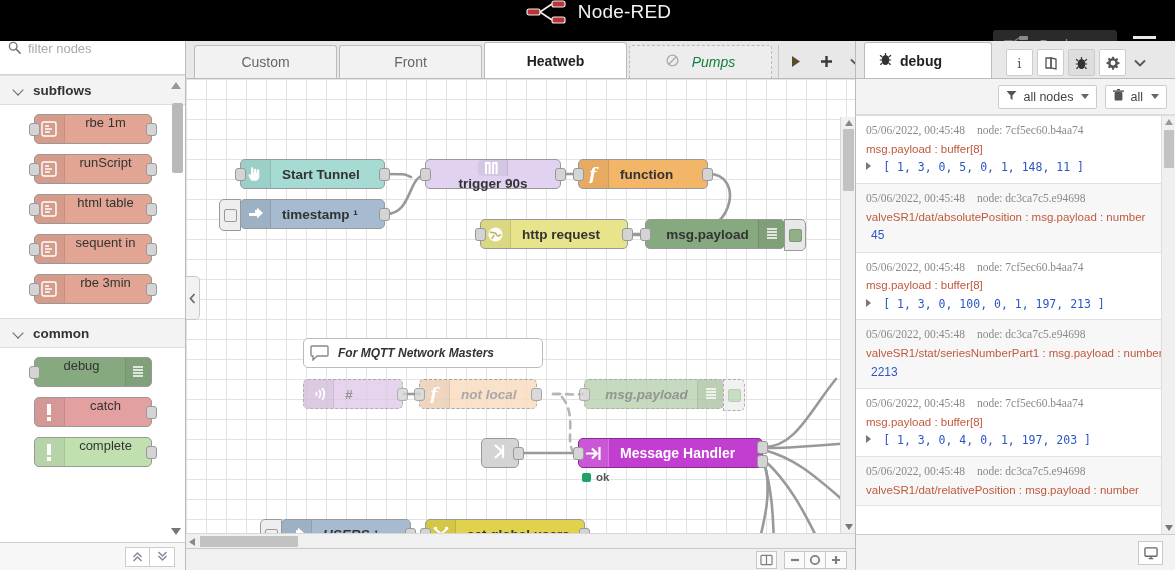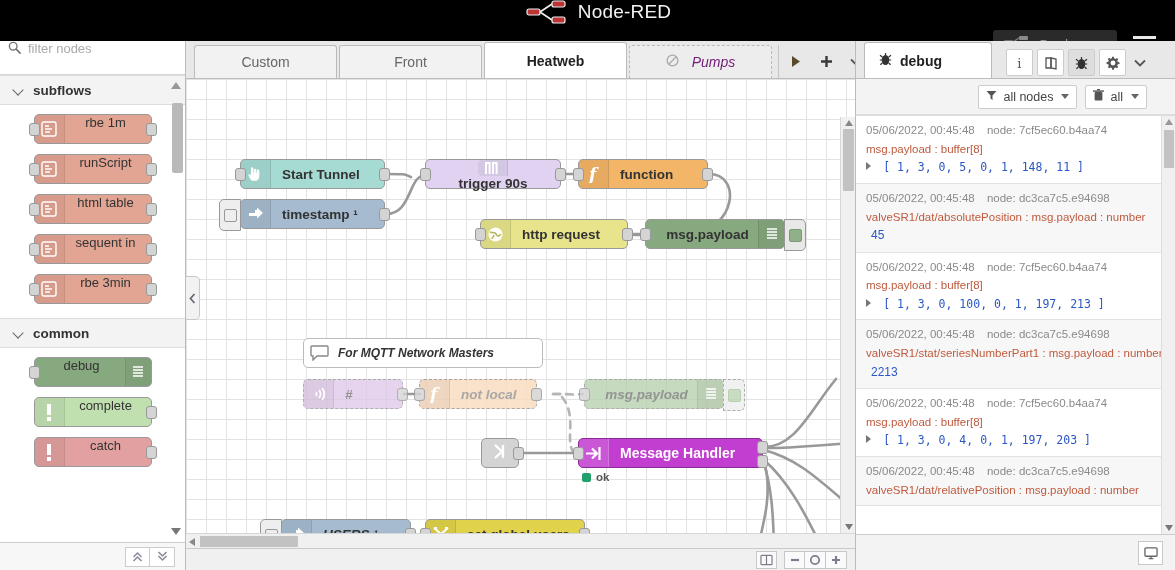--- a/index.html
+++ b/index.html
@@ -136,21 +136,21 @@
     background: #f2f2f2; border: 1px solid #bbb; border-bottom: none;
     border-radius: 3px 3px 0 0; margin-right: 2px; color: #666;
     font-size: 14px; cursor: pointer; white-space: nowrap;
   }
   .tab.active {
     background: #fff; color: #222; font-weight: bold; height: 36px;
     border-color: #bbb; position: relative; z-index: 3;
   }
   .tab.disabled {
     background: #ededed; border: 1px dashed #bbb; border-bottom: none;
-    color: #701a75; font-style: italic; gap: 13px;
+    color: #15803d; font-style: italic; gap: 13px;
   }
   #tab-actions {
     display: flex; align-items: center; gap: 0; height: 33px;
     margin-left: 4px; border-left: 1px solid #c5c5c5; padding-left: 2px;
   }
   .tab-act {
     width: 30px; height: 33px; display: flex; align-items: center;
     justify-content: center; cursor: pointer; color: #666;
   }
   #workspace {
@@ -288,41 +288,41 @@
     border-radius: 2px; cursor: pointer; color: #555;
   }
   .sb-ico-btn.active { background: #dedede; }
   #sb-caret {
     margin-left: 6px; margin-bottom: 2px; width: 16px; height: 27px;
     display: flex; align-items: center; justify-content: center; cursor: pointer;
   }
   #dbg-toolbar {
     height: 36px; background: #f3f3f3; border-bottom: 1px solid #ddd;
     display: flex; align-items: center; justify-content: flex-end;
-    gap: 8px; padding-right: 28px; flex: none;
+    gap: 8px; padding-right: 8px; flex: none;
   }
   .dbg-drop {
     height: 24px; border: 1px solid #ccc; background: #fff; border-radius: 2px;
     display: flex; align-items: center; gap: 6px; padding: 0 7px;
     font-size: 12.5px; color: #444; cursor: pointer;
   }
   .dbg-drop .dc {
     width: 0; height: 0; border-left: 4px solid transparent;
     border-right: 4px solid transparent; border-top: 5px solid #666; margin-left: 2px;
   }
   #dbg-list {
     flex: 1; overflow: hidden; background: #fff; position: relative;
     border-top: 1px solid #ddd;
   }
   .dbg-msg {
     border-bottom: 1px solid #e2e2e2; padding: 5px 12px 6px 10px;
     font-size: 11.5px; line-height: 1.62;
   }
   .dbg-msg.alt { background: #f7f7f7; }
-  .dbg-meta { color: #8a8a8a; }
+  .dbg-meta { color: #8a8a8a; font-family: Liberation Serif, serif; }
   .dbg-meta .nd { margin-left: 9px; }
   .dbg-topic { color: #c05a3e; word-break: break-word; }
   .dbg-val { color: #2b57c4; font-family: "DejaVu Sans Mono", monospace; font-size: 11.5px; padding-left: 4px; }
   .dbg-val.num { font-family: "Liberation Sans", sans-serif; font-size: 12px; padding-left: 5px; }
   .dbg-arrow {
     display: inline-block; width: 0; height: 0; margin-right: 5px;
     border-top: 4px solid transparent; border-bottom: 4px solid transparent;
     border-left: 5px solid #777; vertical-align: 1px; cursor: pointer;
   }
   #dbg-scroll {
@@ -486,38 +486,38 @@
           <span class="port in"></span>
           <span class="nlabel" style="padding-left:8px">debug</span>
           <span class="nicon-right">
             <svg width="14" height="14" viewBox="0 0 14 14">
                 <g stroke="#fff" stroke-width="1.6">
               <path d="M2 2h10M2 5h10M2 8h10M2 11h10"></path>
                 </g>
               </svg>
           </span>
         </div>
+        <div class="pal-node" style="background:#e2a0a0">
+          <span class="nicon">
+            <svg width="8" height="17" viewBox="0 0 8 17">
+                <rect x="2" y="0" width="4" height="11" fill="#fff"></rect>
+                <rect x="2" y="13" width="4" height="4" fill="#fff"></rect>
+              </svg>
+          </span>
+          <span class="nlabel">catch</span>
+          <span class="port out"></span>
+        </div>
         <div class="pal-node" style="background:#c0e0b0">
           <span class="nicon">
             <svg width="8" height="17" viewBox="0 0 8 17">
                 <rect x="2" y="0" width="4" height="11" fill="#fff"></rect>
                 <rect x="2" y="13" width="4" height="4" fill="#fff"></rect>
               </svg>
           </span>
           <span class="nlabel">complete</span>
-          <span class="port out"></span>
-        </div>
-        <div class="pal-node" style="background:#e2a0a0">
-          <span class="nicon">
-            <svg width="8" height="17" viewBox="0 0 8 17">
-                <rect x="2" y="0" width="4" height="11" fill="#fff"></rect>
-                <rect x="2" y="13" width="4" height="4" fill="#fff"></rect>
-              </svg>
-          </span>
-          <span class="nlabel">catch</span>
           <span class="port out"></span>
         </div>
       </div>
 
       <div id="pal-scroll-track">
         <span class="spin-arrow" id="pal-arrow-up"></span>
         <span class="spin-arrow" id="pal-arrow-dn"></span>
       </div>
       <div id="pal-scroll-thumb"></div>
     </div>

